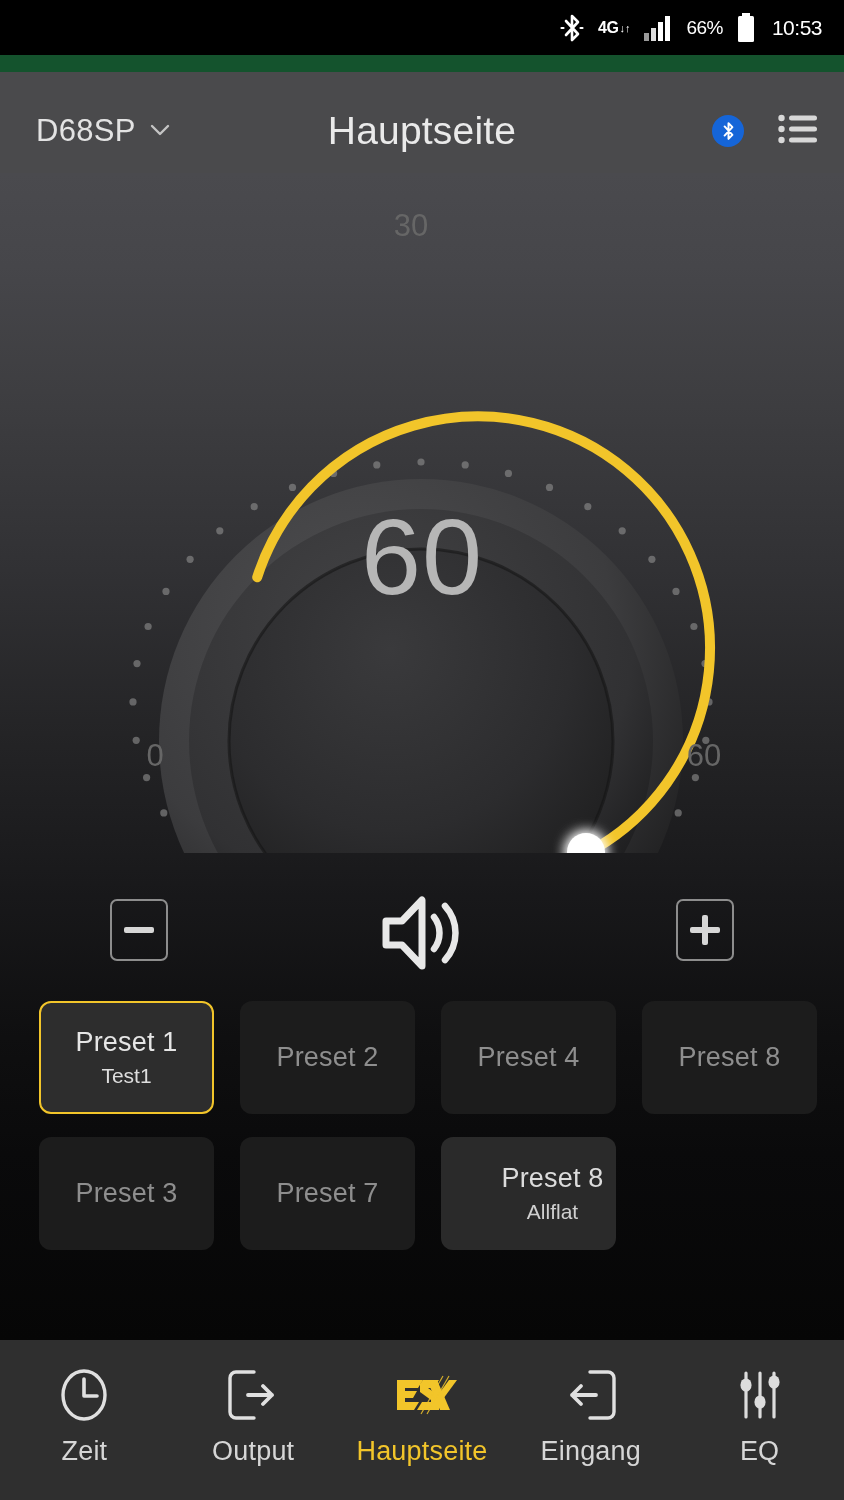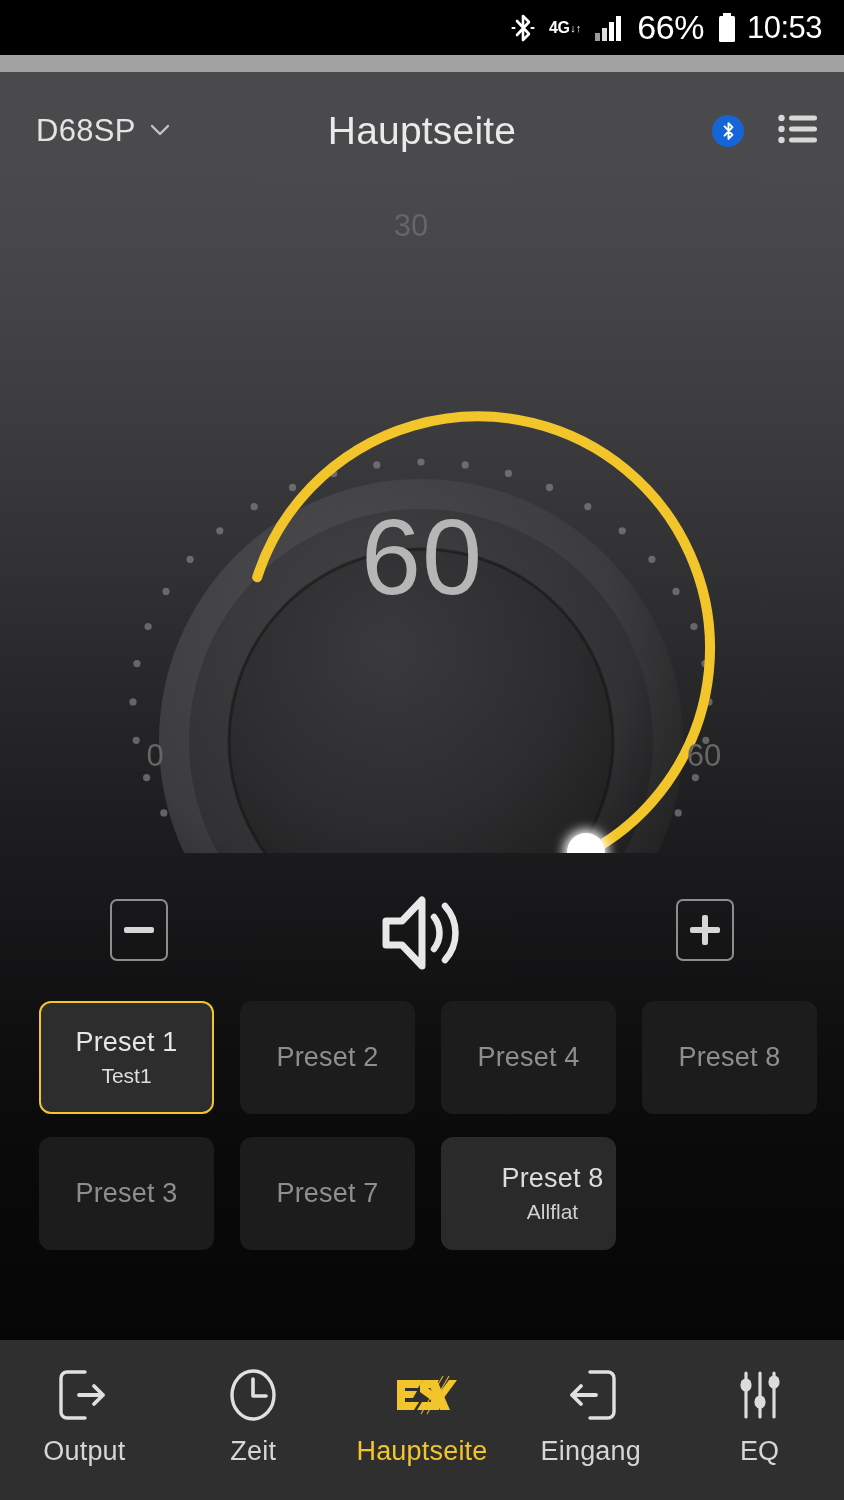--- a/index.html
+++ b/index.html
@@ -5,21 +5,21 @@
   * { box-sizing: border-box; margin: 0; padding: 0; }
   html, body {
     width: 844px; height: 1500px;
     background: #000;
     font-family: "Liberation Sans", sans-serif;
     overflow: hidden;
   }
   #app {
     position: relative;
     width: 844px; height: 1500px;
-    background: #a3a3a3;
+    background: #14532d;
   }
 
   
   .statusbar {
     position: absolute; left: 0; top: 0;
     width: 844px; height: 55px;
     background: #000;
     display: flex; align-items: center; justify-content: flex-end;
     padding-right: 22px;
     color: #fff;
@@ -28,22 +28,22 @@
   .sb-bt svg { display: block; }
   .sb-4g { display: flex; align-items: center; }
   .sb-4g .lbl {
     font-size: 16px; font-weight: bold; line-height: 1;
     letter-spacing: -0.5px;
   }
   .sb-4g .arrows {
     font-size: 11px; line-height: 8px; margin-left: 1px;
     display: flex; flex-direction: column; align-items: center;
   }
-  .sb-pct { font-size: 34px; letter-spacing: -0.5px; }
-  .sb-time { font-size: 31px; letter-spacing: -0.5px; margin-left: 10px; }
+  .sb-pct { font-size: 19px; letter-spacing: -0.5px; }
+  .sb-time { font-size: 21px; letter-spacing: -0.5px; margin-left: 16px; }
 
   
   .header {
     position: absolute; left: 0; top: 72px;
     width: 844px; height: 118px;
     background: #4a4a4c;
     display: flex; align-items: center;
   }
   .dev-select {
     position: absolute; left: 36px;
@@ -393,35 +393,35 @@
         <span class="psub">Allflat</span>
       </div>
     </div>
   </div>
 
   <div class="navbar">
 
     <div class="nav-item">
       <span class="nav-ico">
         <svg width="58" height="58" viewBox="0 0 58 58">
-          <path d="M30 6 L12 6 A6 6 0 0 0 6 12 L6 46 A6 6 0 0 0 12 52 L30 52" fill="none" stroke="#e0e0e0" stroke-width="3.4" stroke-linecap="round"></path>
-          <path d="M24 29 L48 29 M39 20 L48 29 L39 38" fill="none" stroke="#e0e0e0" stroke-width="3.8" stroke-linecap="round" stroke-linejoin="round"></path>
-        </svg>
-      </span>
-      <span class="nav-lbl">Output</span>
+          <ellipse cx="29" cy="29" rx="21" ry="24" fill="none" stroke="#e0e0e0" stroke-width="3.4"></ellipse>
+          <path d="M29 13 L29 30 L42 30" fill="none" stroke="#e0e0e0" stroke-width="3.6" stroke-linecap="round" stroke-linejoin="round"></path>
+        </svg>
+      </span>
+      <span class="nav-lbl">Zeit</span>
     </div>
 
     <div class="nav-item">
       <span class="nav-ico">
         <svg width="58" height="58" viewBox="0 0 58 58">
-          <ellipse cx="29" cy="29" rx="21" ry="24" fill="none" stroke="#e0e0e0" stroke-width="3.4"></ellipse>
-          <path d="M29 13 L29 30 L42 30" fill="none" stroke="#e0e0e0" stroke-width="3.6" stroke-linecap="round" stroke-linejoin="round"></path>
-        </svg>
-      </span>
-      <span class="nav-lbl">Zeit</span>
+          <path d="M30 6 L12 6 A6 6 0 0 0 6 12 L6 46 A6 6 0 0 0 12 52 L30 52" fill="none" stroke="#e0e0e0" stroke-width="3.4" stroke-linecap="round"></path>
+          <path d="M24 29 L48 29 M39 20 L48 29 L39 38" fill="none" stroke="#e0e0e0" stroke-width="3.8" stroke-linecap="round" stroke-linejoin="round"></path>
+        </svg>
+      </span>
+      <span class="nav-lbl">Output</span>
     </div>
 
     <div class="nav-item active">
       <span class="nav-ico">
         <svg width="70" height="58" viewBox="0 0 70 58">
           <g fill="#F2C52A">
             <path d="M10 14 L36 14 L31 22 L18 22 L18 25 L30 25 L26 32 L18 32 L18 36 L32 36 L27 44 L10 44 Z"></path>
             <path d="M36 14 L52 14 L47 22 L41 22 L52 30 L52 44 L30 44 L35 36 L44 36 L44 34 L33 26 L33 18 Z"></path>
             <path d="M40 14 L50 14 L63 44 L53 44 Z"></path>
             <path d="M62 14 L70 14 L48 44 L40 44 Z"></path>

